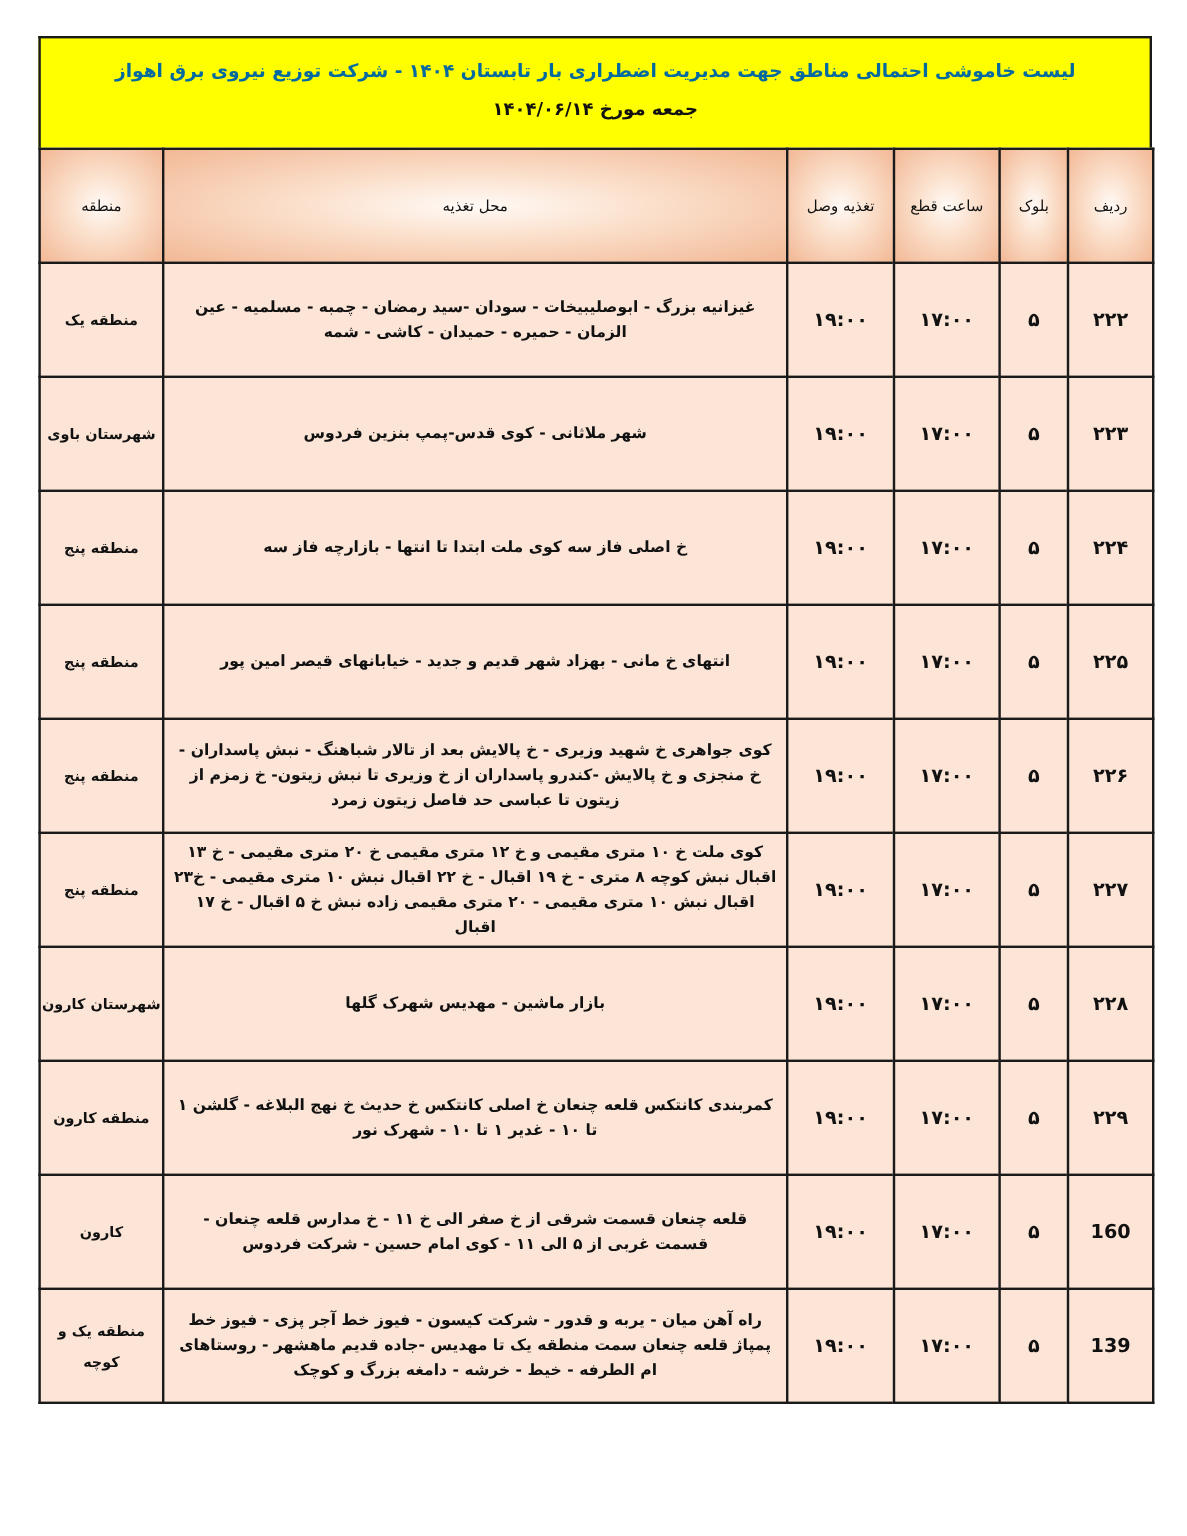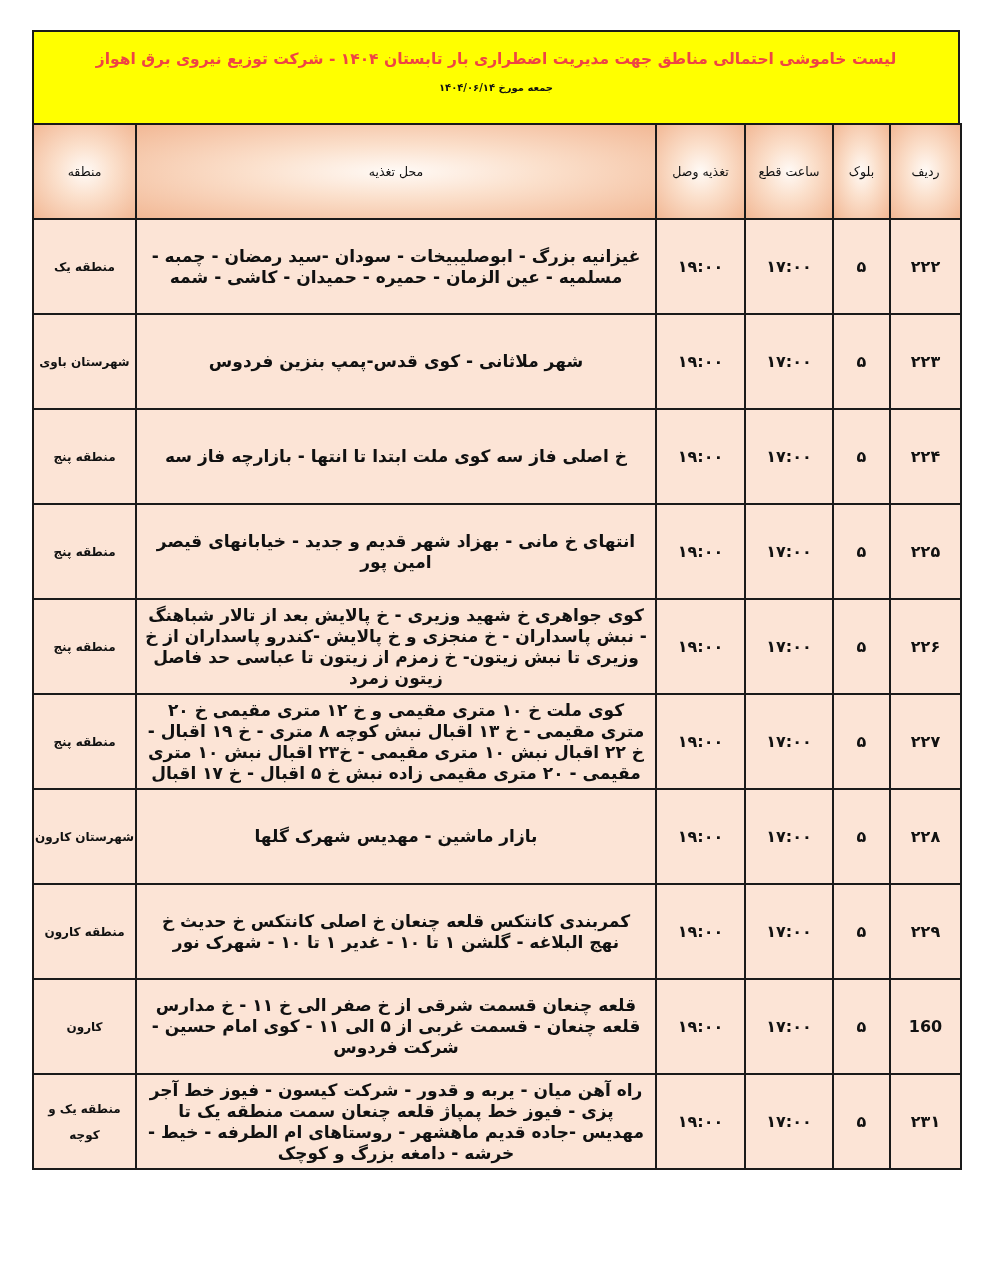--- a/index.html
+++ b/index.html
@@ -1,27 +1,27 @@
 <!DOCTYPE html>
 <html><head>
   <meta charset="utf-8">
   <style>
     html, body { margin: 0; padding: 0; background: #ffffff; }
     body { width: 989px; height: 1280px; position: relative; overflow: hidden;
            font-family: "DejaVu Sans", sans-serif; }
     .sheet { position: absolute; left: 32px; top: 30px; width: 928px; }
     .title-box { background: #ffff00; border: 2px solid #1a1a1a; border-bottom: none;
                  height: 93px; box-sizing: border-box; text-align: center; direction: rtl; }
-    .title-line1 { font-size: 15.5px; font-weight: bold; padding-top: 18px; color: #ef4444; }
-    .title-line2 { font-size: 10px; font-weight: bold; padding-top: 14px; color: #111; }
+    .title-line1 { font-size: 15.5px; font-weight: bold; padding-top: 18px; color: #0369a1; }
+    .title-line2 { font-size: 15px; font-weight: bold; padding-top: 14px; color: #111; }
     table { border-collapse: collapse; width: 928px; table-layout: fixed; direction: rtl; }
     th, td { border: 2px solid #1a1a1a; text-align: center; vertical-align: middle; color: #111; }
     th { height: 91px; font-size: 12.5px; font-weight: normal;
          background: radial-gradient(ellipse at center, #fffaf6 0%, #fbe0cc 40%, #f2b895 100%); margin-top: 44px; }
-    td { background: #fce4d6; font-size: 17px; font-weight: bold; height: 91px; line-height: 21px; }
+    td { background: #fce4d6; font-size: 13px; font-weight: bold; height: 91px; line-height: 21px; }
     td.desc { padding: 0 8px; }
     td.num { font-size: 16px; }
     td.region { font-size: 12px; font-weight: bold; line-height: 26px; text-align: center; }
     col.c-row { width: 71px; }
     col.c-block { width: 57px; }
     col.c-cut { width: 88px; }
     col.c-conn { width: 89px; }
     col.c-desc { width: 520px; }
     col.c-region { width: 103px; }
   </style>
@@ -120,21 +120,21 @@
       </tr>
       <tr>
         <td class="num">160</td>
         <td class="num">۵</td>
         <td class="num">۱۷:۰۰</td>
         <td class="num">۱۹:۰۰</td>
         <td class="desc">قلعه چنعان قسمت شرقی از خ صفر الی خ ۱۱ - خ مدارس قلعه چنعان - قسمت غربی از ۵ الی ۱۱ - کوی امام حسین - شرکت فردوس</td>
         <td class="region">کارون</td>
       </tr>
       <tr>
-        <td class="num">۲۳۱</td>
+        <td class="num">139</td>
         <td class="num">۵</td>
         <td class="num">۱۷:۰۰</td>
         <td class="num">۱۹:۰۰</td>
         <td class="desc">راه آهن میان - یربه و قدور - شرکت کیسون - فیوز خط آجر پزی - فیوز خط پمپاژ قلعه چنعان سمت منطقه یک تا مهدیس -جاده قدیم ماهشهر - روستاهای ام الطرفه - خیط - خرشه - دامغه بزرگ و کوچک</td>
         <td class="region">منطقه یک و کوچه</td>
       </tr>
     </tbody>
   </table>
 </div>
 

